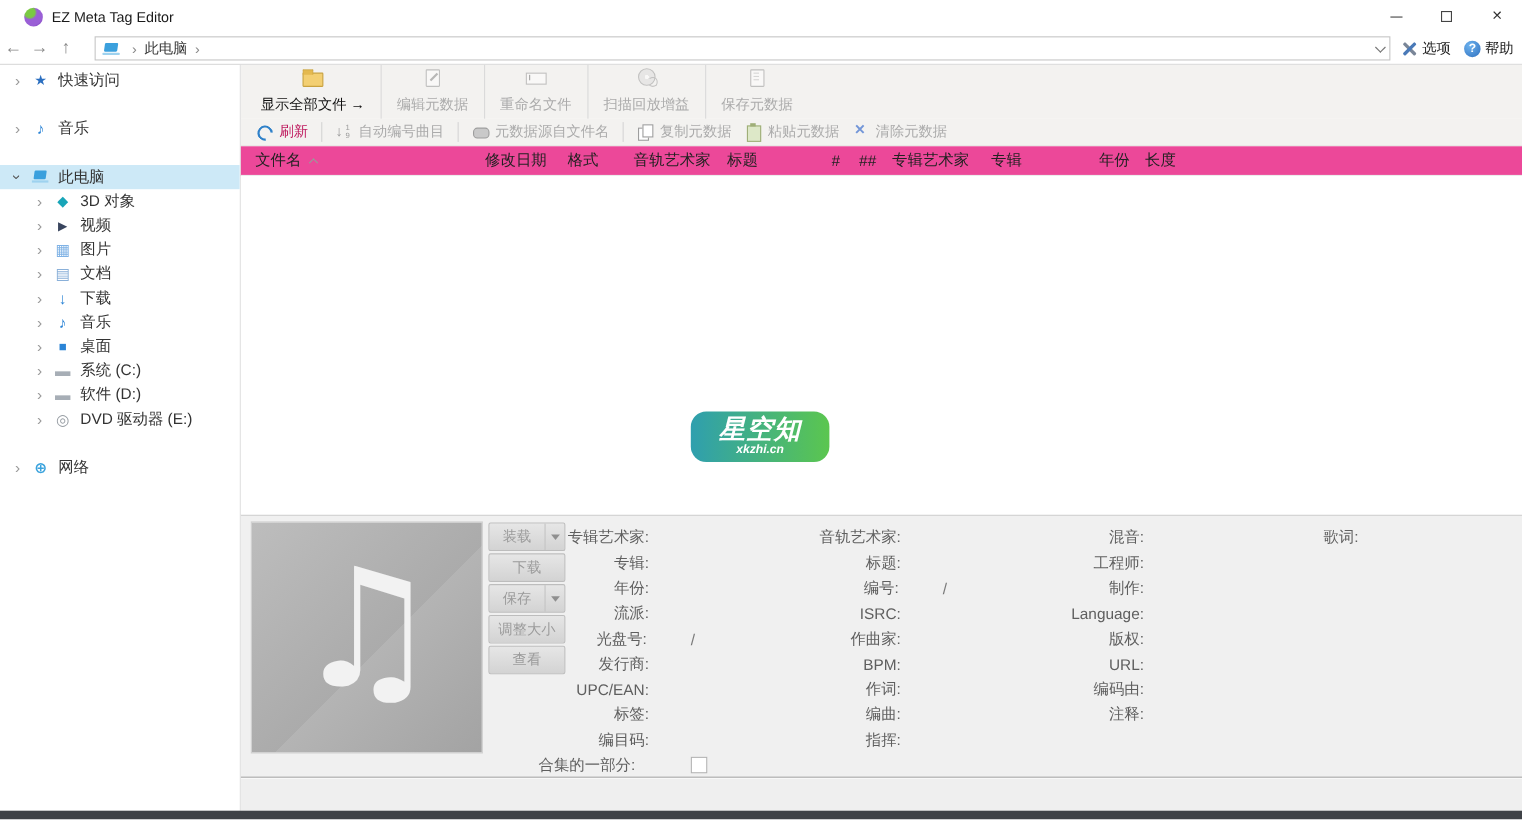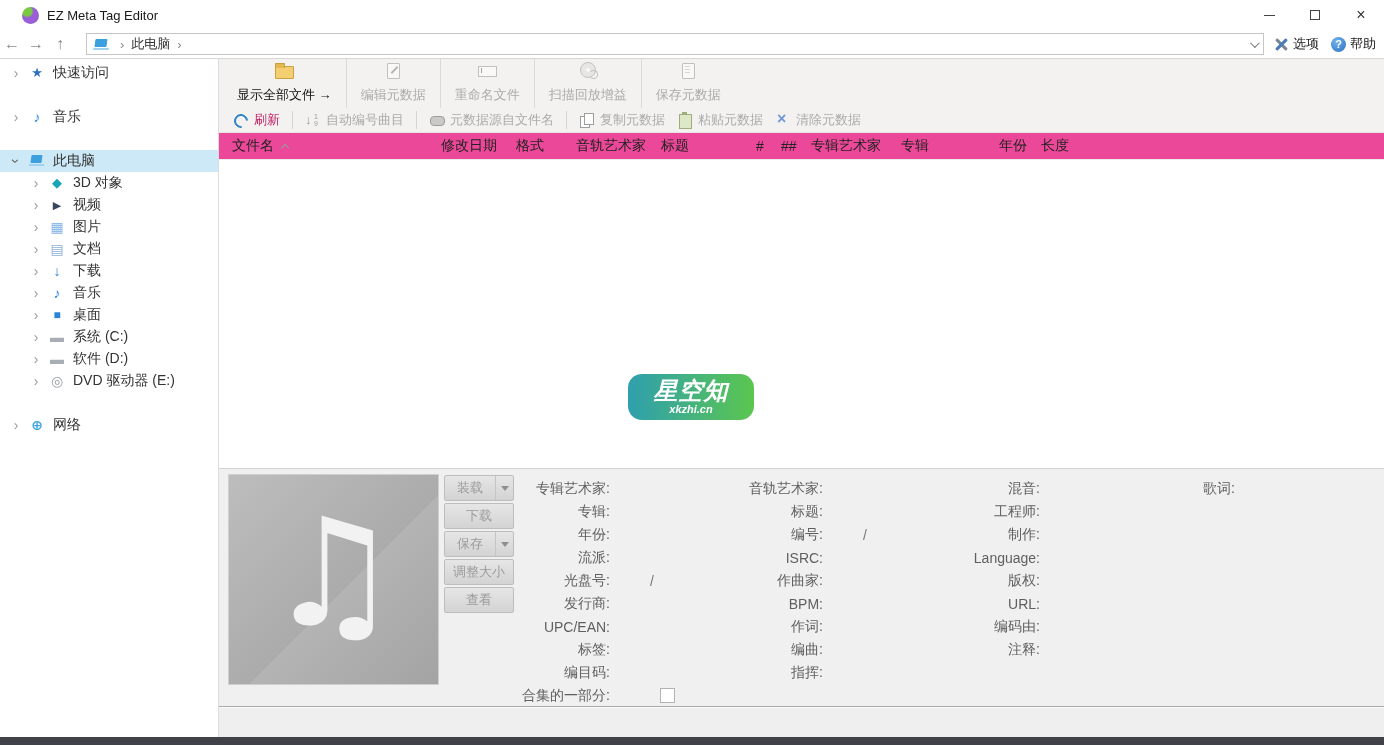--- a/index.html
+++ b/index.html
@@ -121,31 +121,31 @@
     background:linear-gradient(135deg,#bdbdbd 0%,#ababab 55%,#b4b4b4 55%,#a3a3a3 100%);
     display:flex;align-items:center;justify-content:center;overflow:hidden}
   .album-note{font-size:150px;color:#f2f2f2;line-height:150px;margin-top:-14px;font-family:"DejaVu Sans",sans-serif}
   .abtn{position:absolute;left:225px;width:70px;height:26px;background:linear-gradient(#e6e6e6,#d3d3d3);border:1px solid #bdbdbd;border-radius:2px;display:flex;align-items:stretch;font-size:13px;color:#9b9b9b}
   .abtn:nth-of-type(1){top:6px}.abtn:nth-of-type(2){top:34px}.abtn:nth-of-type(3){top:62px}.abtn:nth-of-type(4){top:90px}.abtn:nth-of-type(5){top:118px}
   .abtn-label{flex:1;display:flex;align-items:center;justify-content:center;white-space:nowrap}
   .abtn-caret{flex:none;width:18px;border-left:1px solid #c4c4c4;display:flex;align-items:center;justify-content:center}
   .tri-down{width:0;height:0;border-left:4px solid transparent;border-right:4px solid transparent;border-top:5px solid #8f8f8f}
   .fcol{position:absolute;top:8px}
   .fcol-1{left:287px;width:104px}
-  .fcol-2{left:424px;width:180px}
+  .fcol-2{left:446px;width:180px}
   .fcol-3{left:661px;width:160px}
   .fcol-4{left:931px;width:85px}
   .frow{height:23px;display:flex;align-items:center;white-space:nowrap}
   .flabel{flex:none;width:100%;text-align:right}
   .frow .fextra{flex:none;margin-left:40px;color:#777}
   .frow .fstars{flex:none;margin-left:12px;color:#c9c9c9;font-size:15px;letter-spacing:3px;font-family:"DejaVu Sans",sans-serif}
   .frow .fcheck{flex:none;margin-left:10px;width:15px;height:15px;background:#fff;border:1px solid #b3b3b3}
   .fcol .frow{position:relative}
   .fcol .flabel{width:100%}
-  .fcol-1 .frow,.fcol-2 .frow,.fcol-3 .frow,.fcol-4 .frow{justify-content:flex-start}
+  .fcol-1 .frow,.fcol-2 .frow,.fcol-3 .frow,.fcol-4 .frow{justify-content:center}
   .fcol .frow > .flabel{width:auto;min-width:100%;text-align:right}
   .fcol .frow{overflow:visible}
 
   .statusstrip{position:absolute;left:0;top:647px;width:100%;height:31px;background:#efefef;border-top:1px solid #a8a8a8;box-shadow:inset 0 1px 0 #fbfbfb}
 
   .bottombar{position:absolute;left:0;top:737px;width:1384px;height:8px;background:#3f4247}
 </style>
 </head>
 <body>
 

